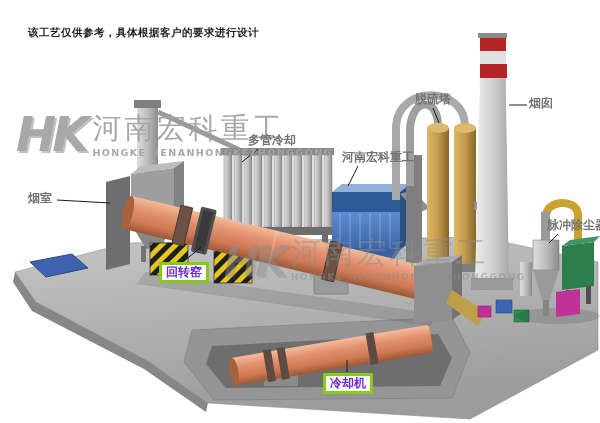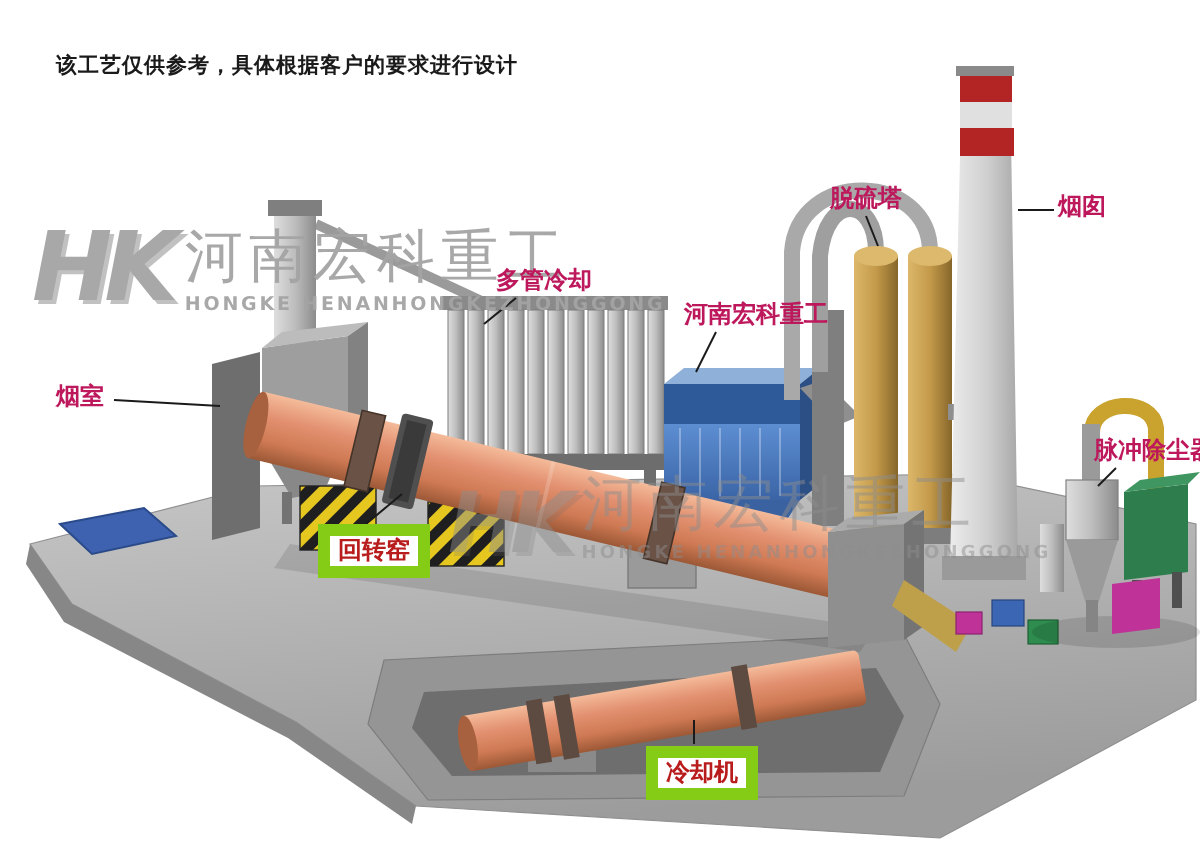--- a/index.html
+++ b/index.html
@@ -10,26 +10,26 @@
     position:relative; overflow:hidden;
   }
   .stage { position:absolute; left:0; top:0; width:600px; height:423px;padding-left:24px; }
   .stage svg { position:absolute; left:0; top:0; }
   .disclaimer {
     position:absolute; left:28px; top:26px;
     font-size:10.5px; font-weight:bold; color:#1a1a1a; letter-spacing:0.5px;
     white-space:nowrap;
   }
   .lbl {
-    position:absolute; font-size:12px; font-weight:bold; color:#be185d;
+    position:absolute; font-size:12px; font-weight:bold; color:#737373;
     white-space:nowrap; line-height:13px;
   }
   .lbl-box {
-    position:absolute; font-size:12px; font-weight:bold; color:#b91c1c;
-    background:#ffffff; border:6px solid #84cc16; padding:1px 4px;
+    position:absolute; font-size:12px; font-weight:bold; color:#6d28d9;
+    background:#ffffff; border:3px solid #84cc16; padding:1px 4px;
     line-height:13px; white-space:nowrap;
   }
   .logo { position:absolute; display:flex; align-items:flex-end; gap:7px; }
   .logo .mono {
     font-size:48px; font-weight:900; font-style:italic; line-height:0.95;
     letter-spacing:-4px; text-shadow:2px 2px 0 rgba(110,110,110,0.45);
   }
   .logo .cn { font-weight:normal; line-height:1.1; }
   .logo .en { font-weight:bold; }
   .logo-main { left:16px; top:112px; color:#a4a4a4; opacity:0.95; }

